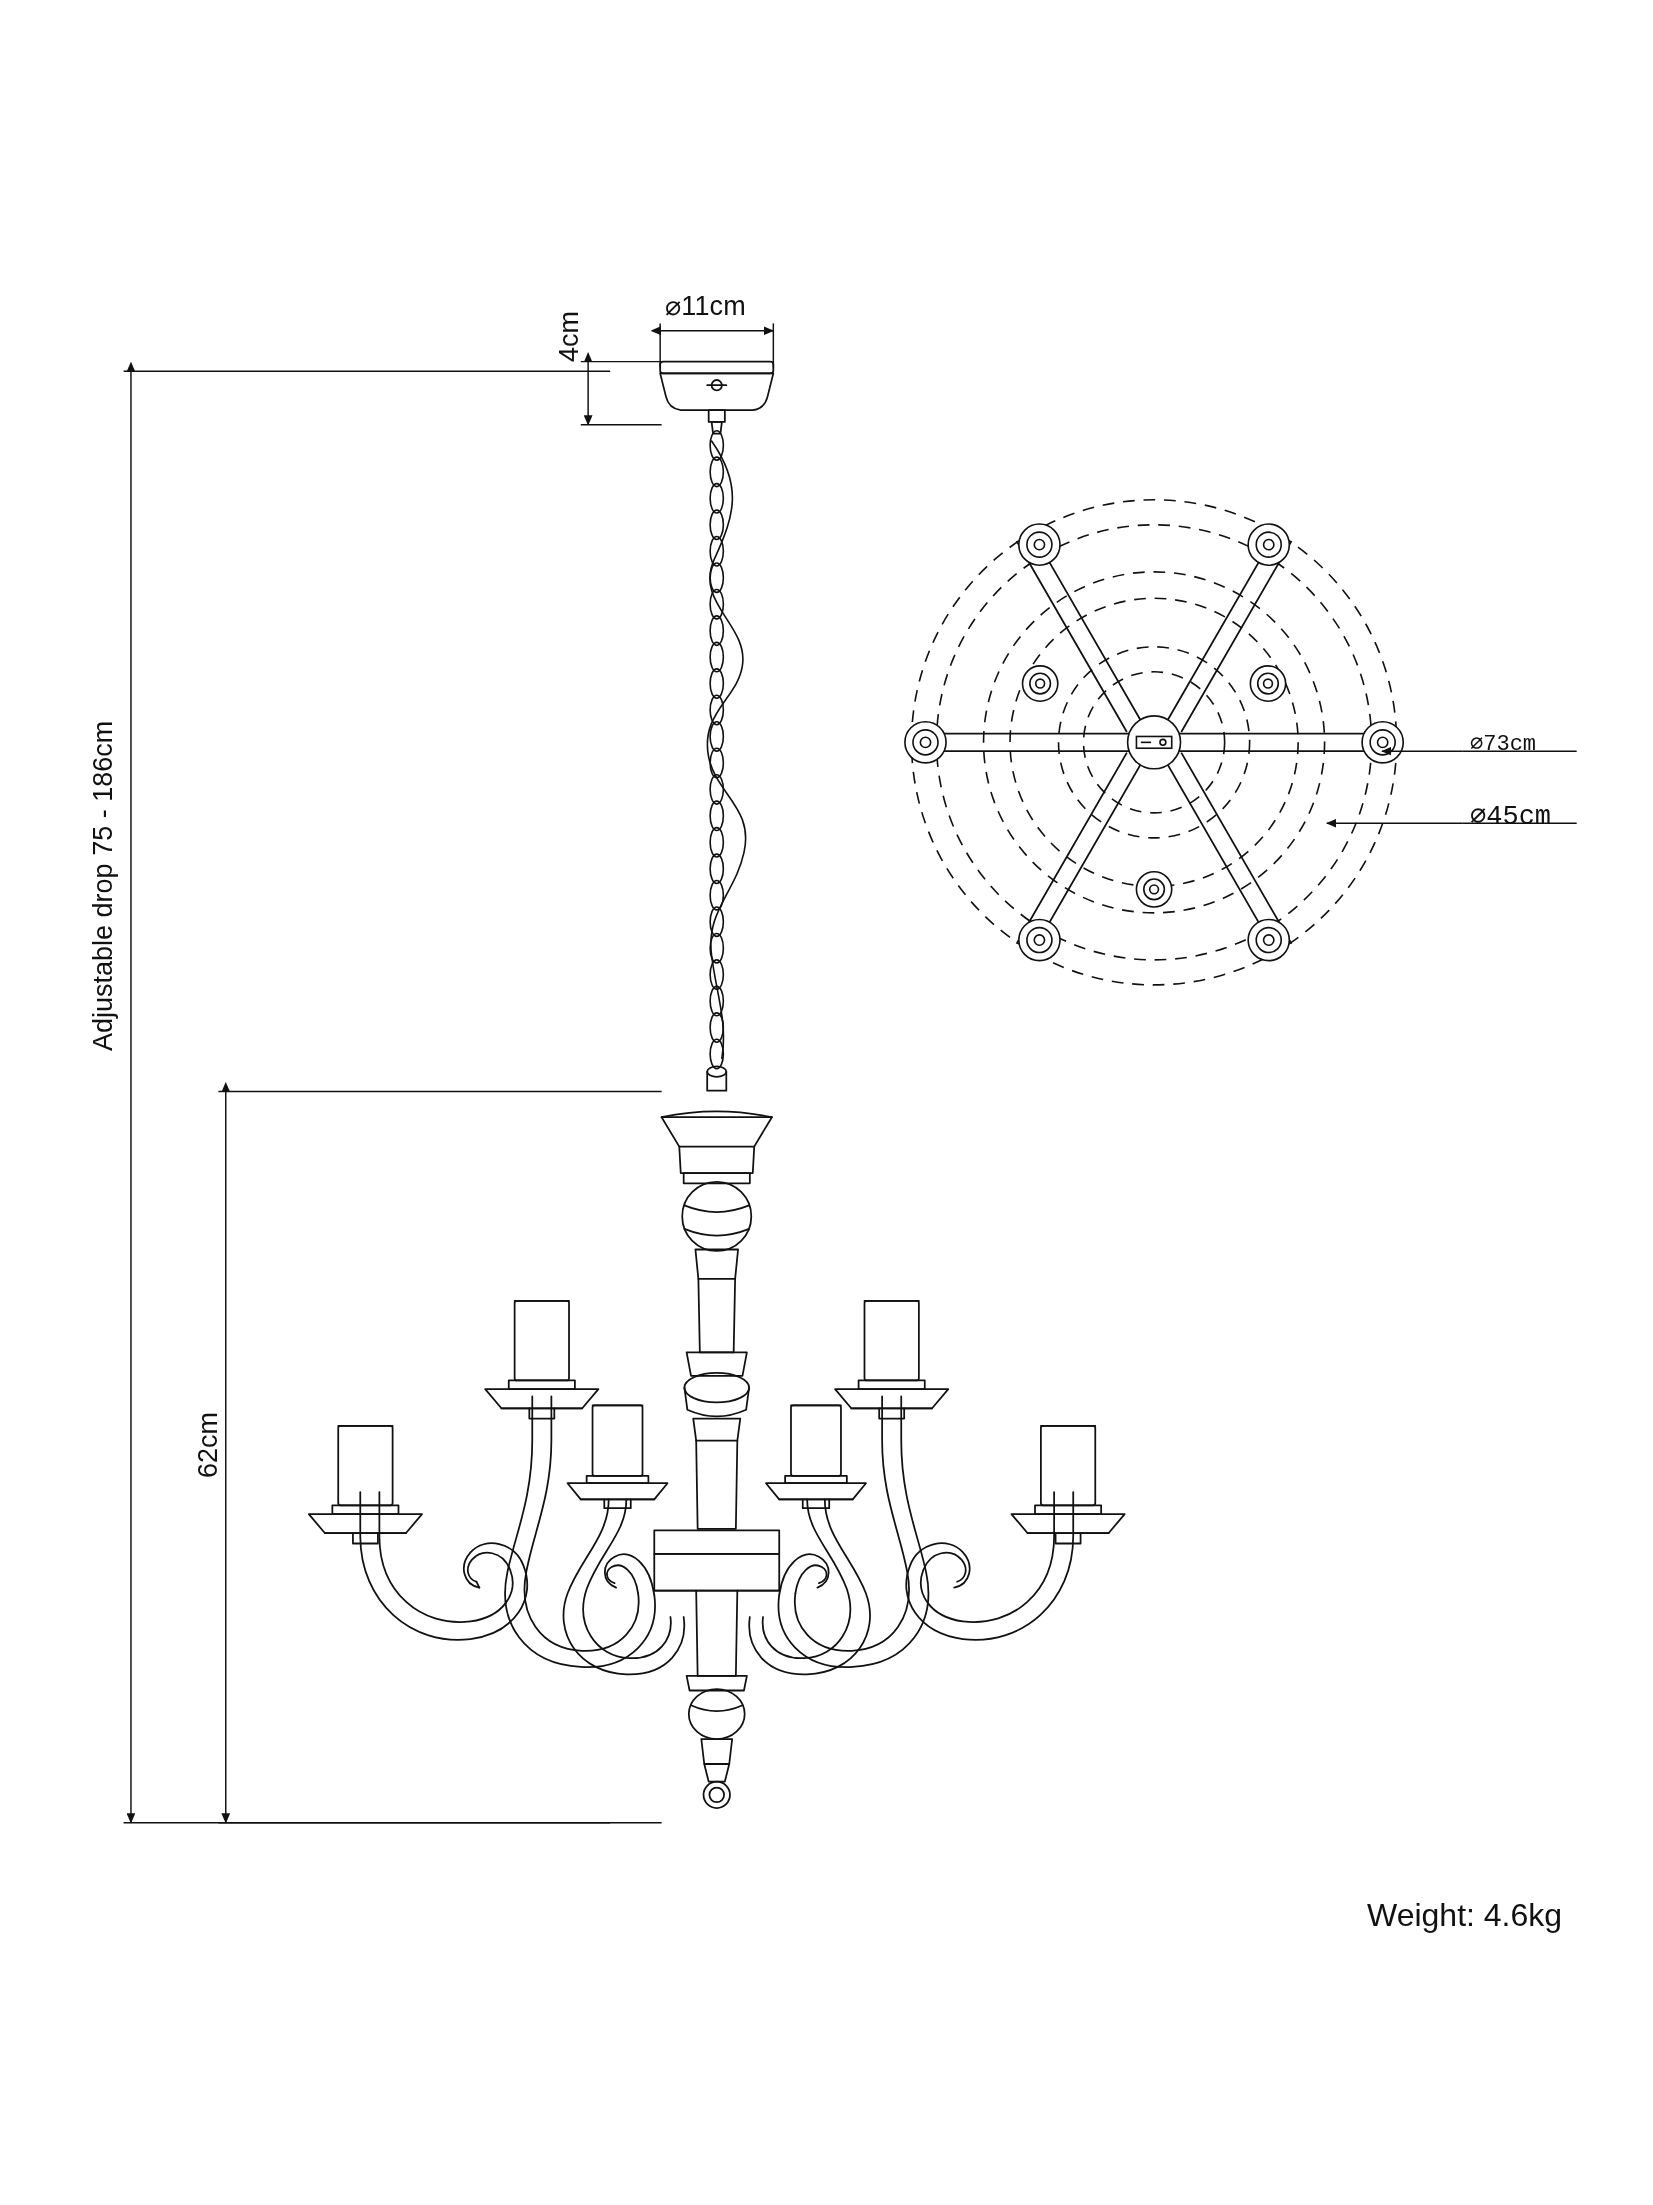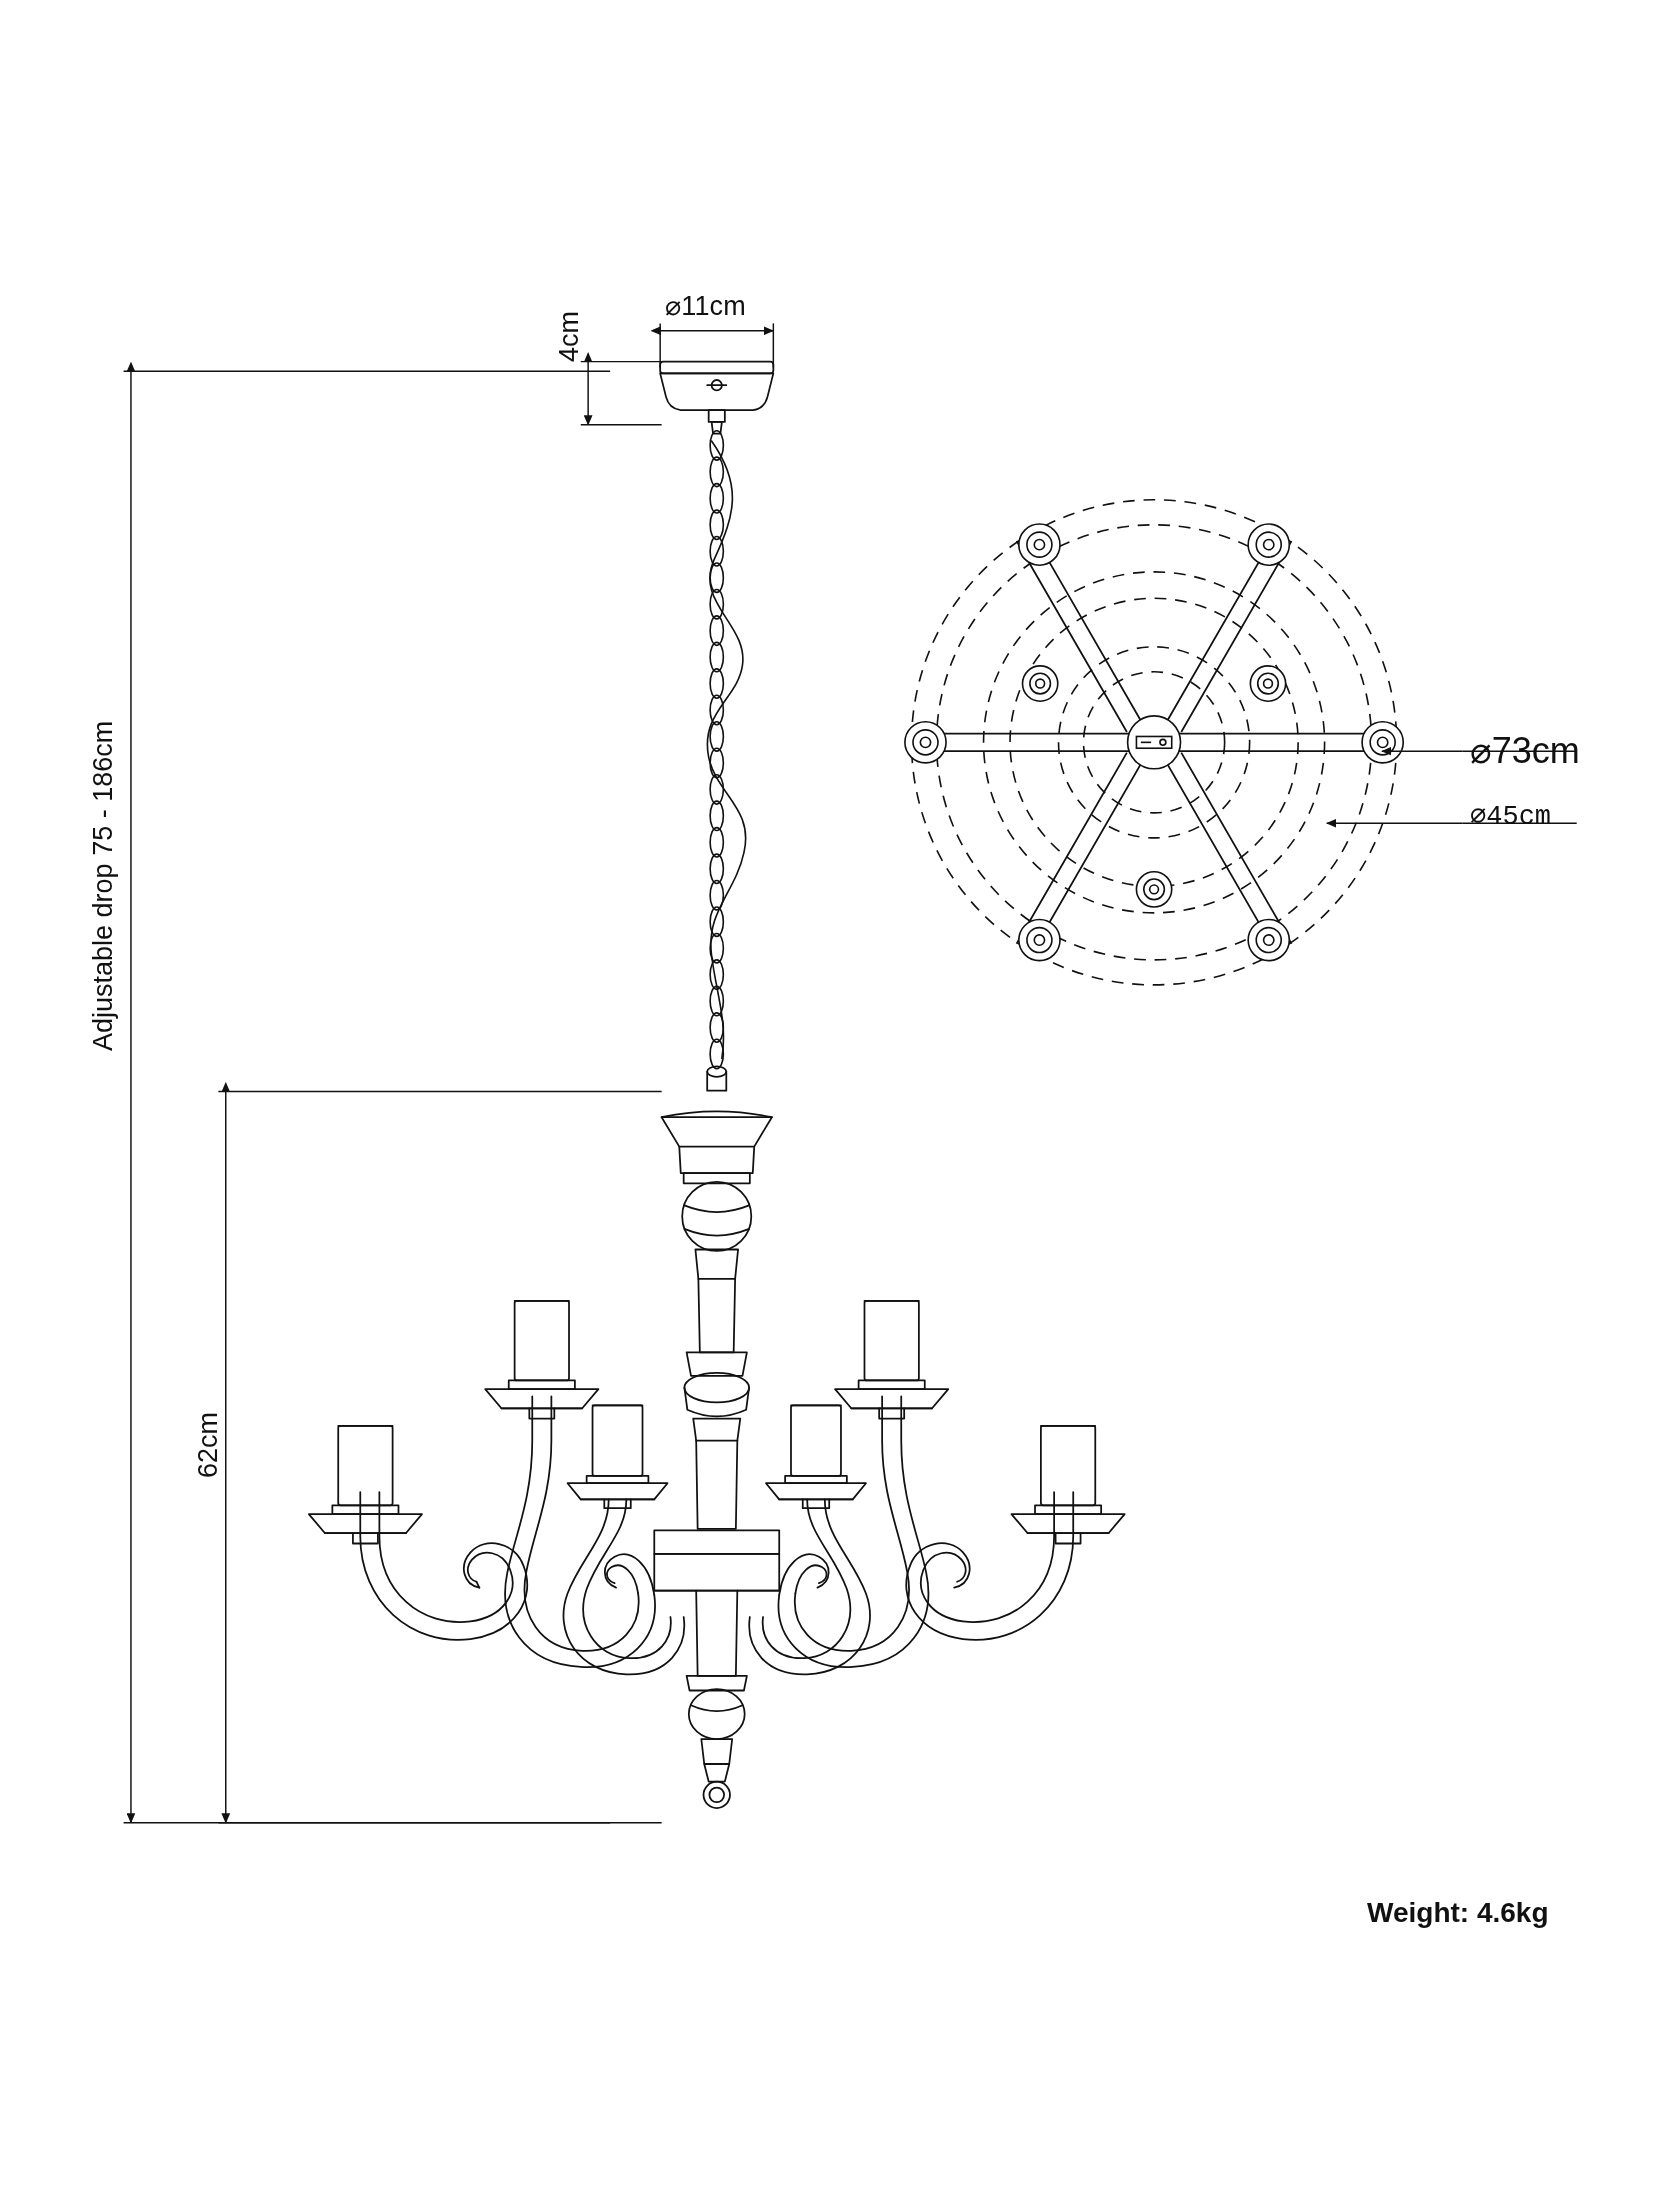--- a/index.html
+++ b/index.html
@@ -28,25 +28,25 @@
     height: 2205px;
   }
   .lbl {
     position: absolute;
     white-space: nowrap;
     font-family: "Liberation Sans", sans-serif;
     color: #111111;
   }
   .lbl-dia-11 { left: 665px; top: 290px; font-size: 27px; letter-spacing: 0.1px; text-align: right; }
   .lbl-4cm { left: 554px; top: 362px; font-size: 27px; transform: rotate(-90deg); transform-origin: left top; }
-  .lbl-73 { left: 1470px; top: 730px; font-size: 36px; }
+  .lbl-73 { left: 1470px; top: 730px; font-size: 22px; font-family: Liberation Mono, monospace; }
   .lbl-45 { left: 1470px; top: 799px; font-size: 27px; font-family: Liberation Mono, monospace; }
   .lbl-adj { left: 88px; top: 1051px; font-size: 27px; transform: rotate(-90deg); transform-origin: left top; }
   .lbl-62 { left: 193px; top: 1478px; font-size: 27px; transform: rotate(-90deg); transform-origin: left top; }
-  .lbl-weight { left: 1367px; top: 1897px; font-size: 28px; font-weight: bold; }
+  .lbl-weight { left: 1367px; top: 1897px; font-size: 32px; }
 </style>
 </head>
 <body>
 
 <div id="stage">
 
   <svg class="drawing" viewBox="0 0 2250 3000">
     <defs>
       <marker id="arrHead" markerWidth="14" markerHeight="12" refX="13" refY="6" orient="auto" markerUnits="userSpaceOnUse">
         <path d="M0,0 L14,6 L0,12 z" fill="#111111"></path>

